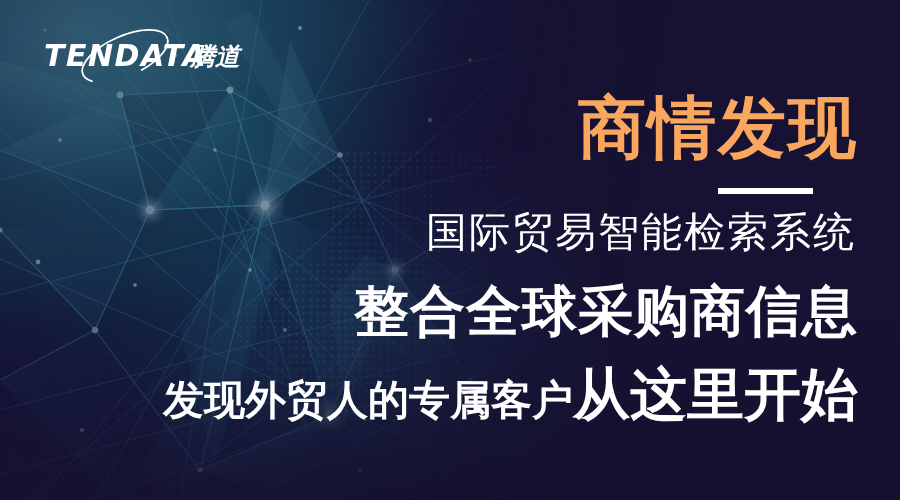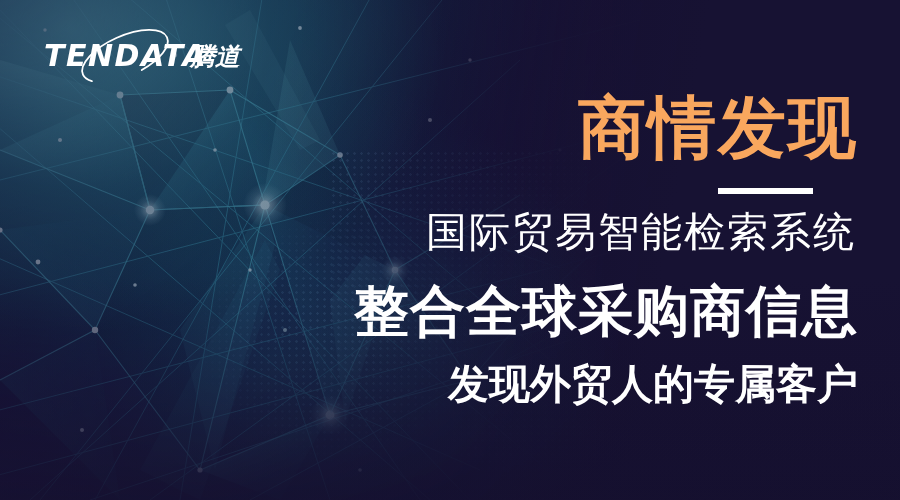--- a/index.html
+++ b/index.html
@@ -265,16 +265,17 @@
     </svg>
   </div>
 
   <div id="copy">
     <div id="headline">商情发现</div>
     <div id="rule"></div>
     <div id="subline">国际贸易智能检索系统</div>
     <div id="line-main">整合全球采购商信息</div>
     <div id="line-bottom">
       <span class="small">发现外贸人的专属客户</span>
+      <span class="big">从这里开始</span>
     </div>
   </div>
 
 </div>
 
 </body></html>

